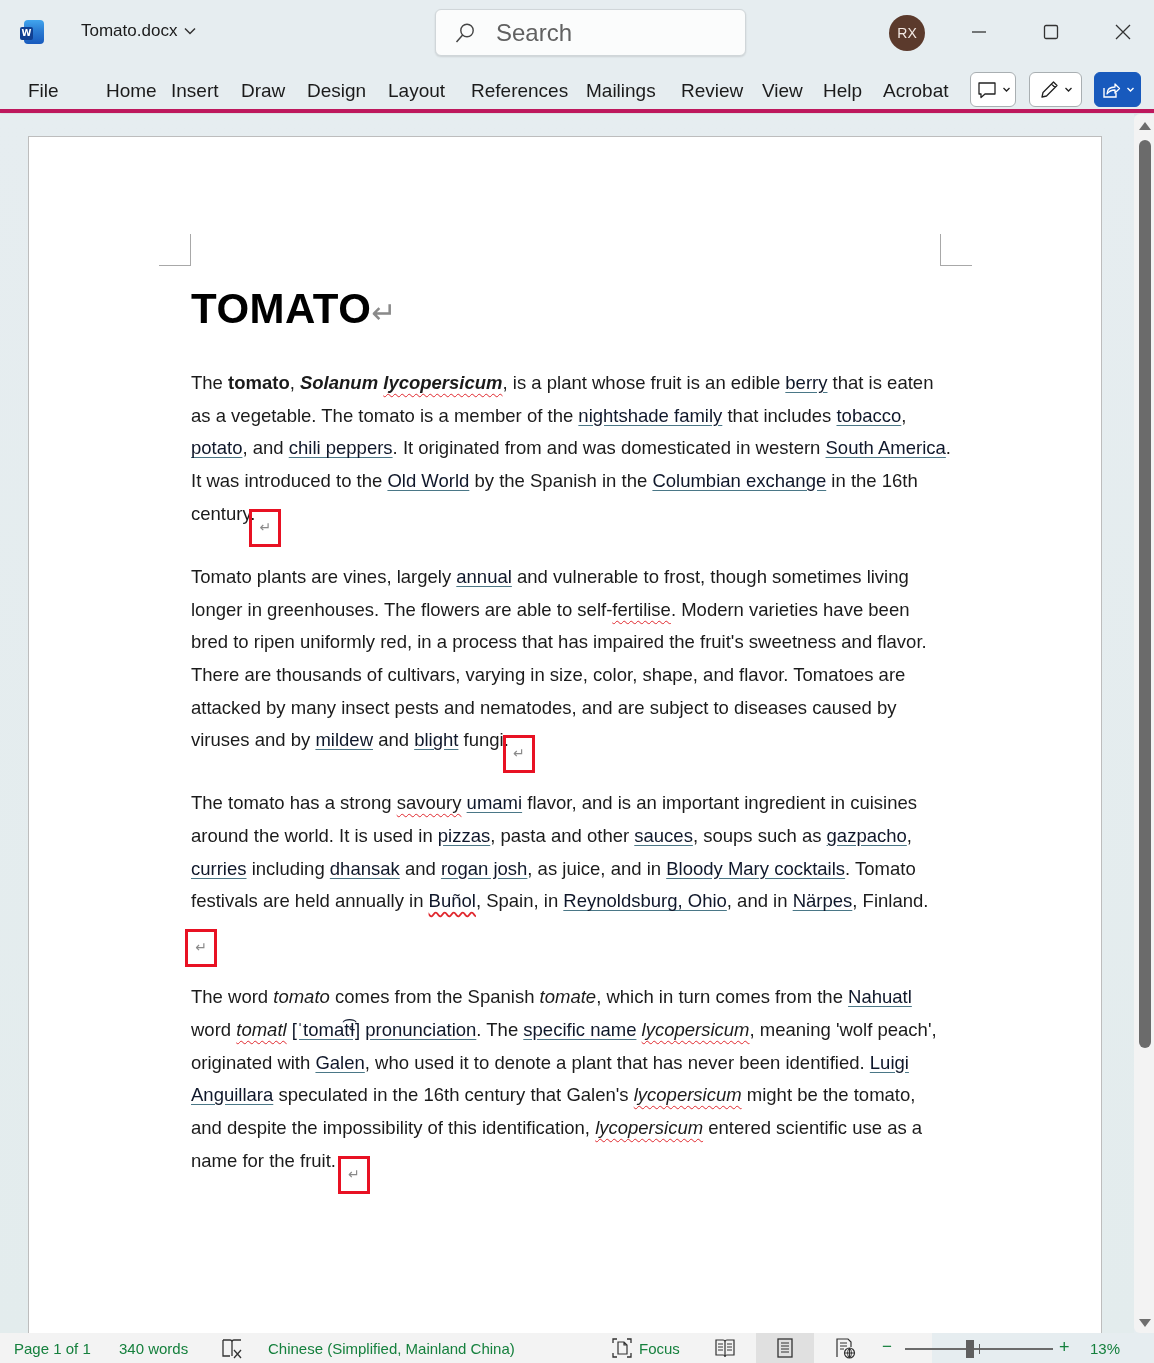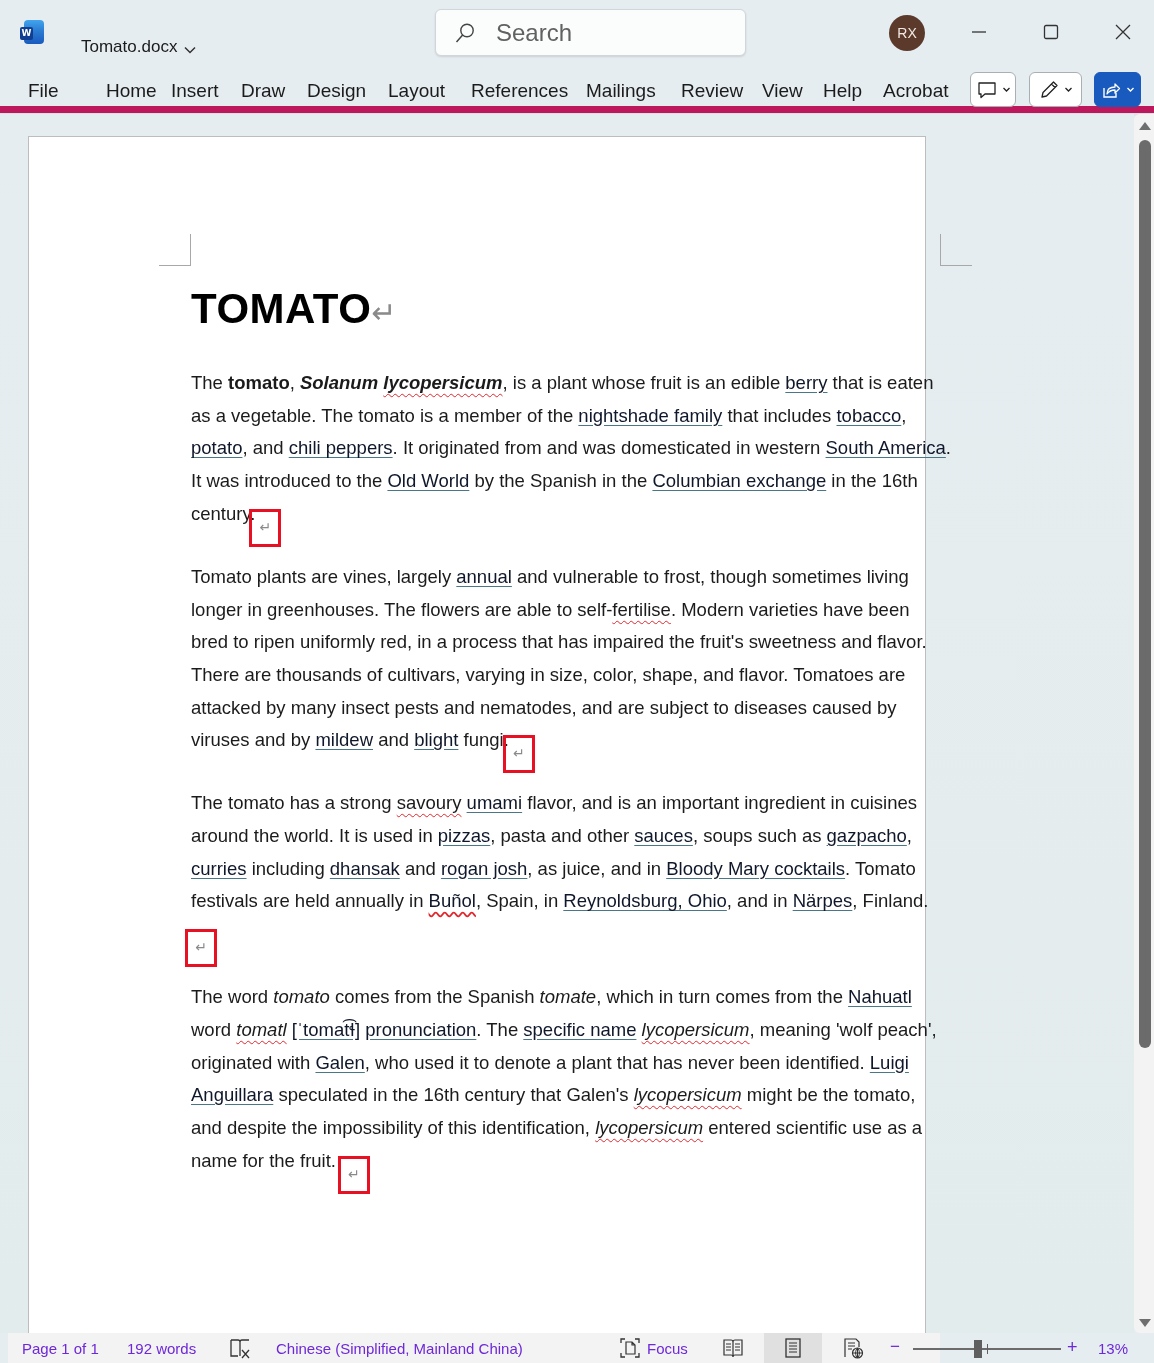--- a/index.html
+++ b/index.html
@@ -25,21 +25,21 @@
     background: linear-gradient(180deg, #41a5ee 0%, #2b7cd3 45%, #185abd 100%);
   }
   .app-logo .front {
     position: absolute; left: 0; top: 7px; width: 13px; height: 13px;
     background: #103f91; border-radius: 2px;
     color: #fff; font-size: 9px; font-weight: bold; line-height: 13px; text-align: center;
     font-family: "DejaVu Sans", sans-serif;
   }
   .doc-title {
     position: absolute; left: 81px; top: 21px; font-size: 17px; color: #1b1b1b;
-    display: flex; align-items: flex-end; gap: 6px; cursor: pointer; margin-top: 16px;
+    display: flex; align-items: center; gap: 6px; cursor: pointer;
   }
   .doc-title svg { width: 14px; height: 14px; }
 
   .search-box {
     position: absolute; left: 435px; top: 9px; width: 311px; height: 47px;
     background: #fbfcfc; border: 1px solid #d0d6d9; border-radius: 6px;
     box-shadow: 0 1px 2px rgba(0,0,0,0.12);
     display: flex; align-items: center;
   }
   .search-box svg { position: absolute; left: 18px; top: 12px; width: 22px; height: 22px; }
@@ -58,21 +58,21 @@
   .win-btn {
     position: absolute; top: 14px; width: 44px; height: 36px;
     display: flex; align-items: center; justify-content: center; cursor: pointer;
   }
   .win-btn svg { width: 18px; height: 18px; }
 
   
   .ribbon {
     position: absolute; left: 0; top: 64px; width: 1154px; height: 49px;
     background: #e6edf0;
-    border-bottom: 7px solid #be185d;
+    border-bottom: 4px solid #be185d;
     box-shadow: 0 2px 3px rgba(0,0,0,0.06);
   }
   .tab {
     position: absolute; top: 16px; font-size: 19px; color: #1b1b1b; cursor: pointer;
     white-space: nowrap;
   }
   .rbtn {
     position: absolute; top: 8px; height: 35px; border-radius: 6px;
     display: flex; align-items: center; justify-content: center; gap: 4px;
     cursor: pointer;
@@ -82,21 +82,21 @@
   .rbtn svg.main { width: 22px; height: 22px; }
   .rbtn svg.chev { width: 9px; height: 9px; }
 
   
   .canvas {
     position: absolute; left: 0; top: 114px; width: 1134px; height: 1219px;
     background: linear-gradient(180deg, #e6edf0 0%, #e3eced 100%);
     overflow: hidden;
   }
   .page {
-    position: absolute; left: 28px; top: 22px; width: 898px; height: 1220px;
+    position: absolute; left: 28px; top: 22px; width: 1074px; height: 1220px;
     background: #fff; border: 1px solid #bdbdbd;
   }
   .corner { position: absolute; width: 32px; height: 32px; border-color: #a8a8a8; border-style: solid; border-width: 0; }
   .corner.tl { left: 130px; top: 97px; border-right-width: 1.5px; border-bottom-width: 1.5px; }
   .corner.tr { left: 911px; top: 97px; border-left-width: 1.5px; border-bottom-width: 1.5px; }
 
   .content {
     position: absolute; left: 162px; top: 146px; width: 760px;
     font-family: "Liberation Sans", sans-serif; font-size: 18.5px; color: #1b1b1b;
   }
@@ -131,22 +131,22 @@
   }
   .vscroll .up { top: 8px; border-bottom: 8px solid #6e6e6e; }
   .vscroll .down { bottom: 6px; border-top: 8px solid #6e6e6e; }
   .vscroll .thumb {
     position: absolute; left: 5px; top: 26px; width: 12px; height: 908px;
     background: #6b6b6b; border-radius: 6px;
   }
 
   
   .statusbar {
-    position: absolute; left: 8px; top: 1333px; width: 932px; height: 30px;
-    background: #f3f3f3; font-size: 15px; color: #6d28d9;
+    position: absolute; left: 0; top: 1333px; width: 932px; height: 30px;
+    background: #f3f3f3; font-size: 15px; color: #15803d;
   }
   .sb-item { position: absolute; top: 7px; white-space: nowrap; }
   .sb-icon { position: absolute; top: 4px; width: 22px; height: 22px; }
   .sb-active { position: absolute; left: 756px; top: 0; width: 58px; height: 30px; background: #e0e0e0; }
   .zoom-track { position: absolute; left: 905px; top: 15px; width: 148px; height: 2px; background: #6b6b6b; }
   .zoom-thumb { position: absolute; left: 966px; top: 7px; width: 8px; height: 18px; background: #5f5f5f; }
   .zoom-tick { position: absolute; left: 979px; top: 11px; width: 1px; height: 10px; background: #5f5f5f; }
 </style>
 </head>
 <body>
@@ -252,21 +252,21 @@
 </div>
 
 <div class="vscroll">
   <div class="up"></div>
   <div class="thumb"></div>
   <div class="down"></div>
 </div>
 
 <div class="statusbar">
   <span class="sb-item" style="left:14px">Page 1 of 1</span>
-  <span class="sb-item" style="left:119px">192 words</span>
+  <span class="sb-item" style="left:119px">340 words</span>
   <svg class="sb-icon" style="left:221px" viewBox="0 0 22 22">
     <path d="M2 3 H9 C10 3 11 4 11 5 V19 M20 3 H13 C12 3 11 4 11 5" stroke="#333" stroke-width="1.3" fill="none"></path>
     <path d="M2 3 V19 H9" stroke="#333" stroke-width="1.3" fill="none"></path>
     <path d="M13 13 L20 21 M20 13 L13 21" stroke="#333" stroke-width="1.3"></path>
   </svg>
   <span class="sb-item" style="left:268px">Chinese (Simplified, Mainland China)</span>
 
   <svg class="sb-icon" style="left:611px" viewBox="0 0 22 22">
     <path d="M2 6 V2 H6 M16 2 H20 V6 M20 16 V20 H16 M6 20 H2 V16" stroke="#333" stroke-width="1.3" fill="none"></path>
     <path d="M7 5 H13 L16 8 V17 H7 Z M13 5 V8 H16" stroke="#333" stroke-width="1.2" fill="none"></path>

